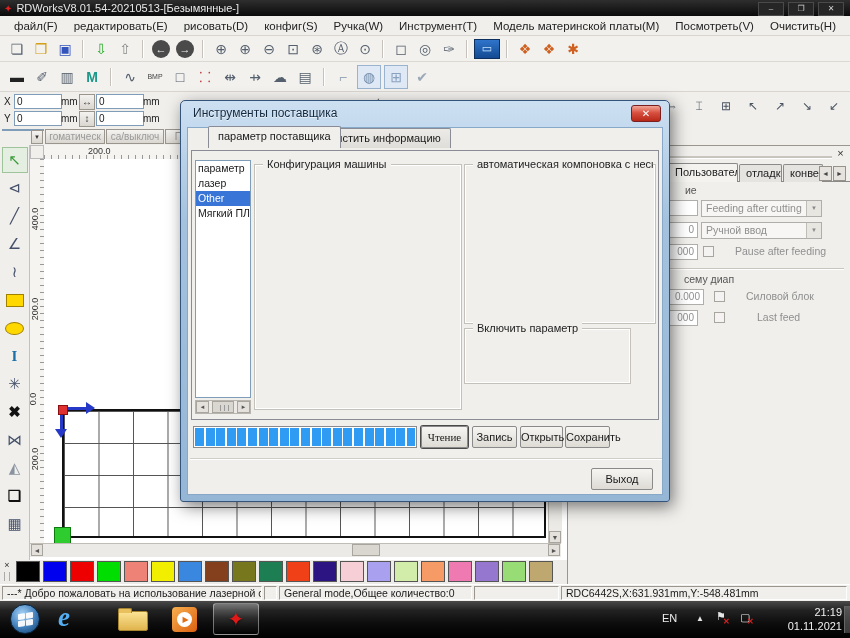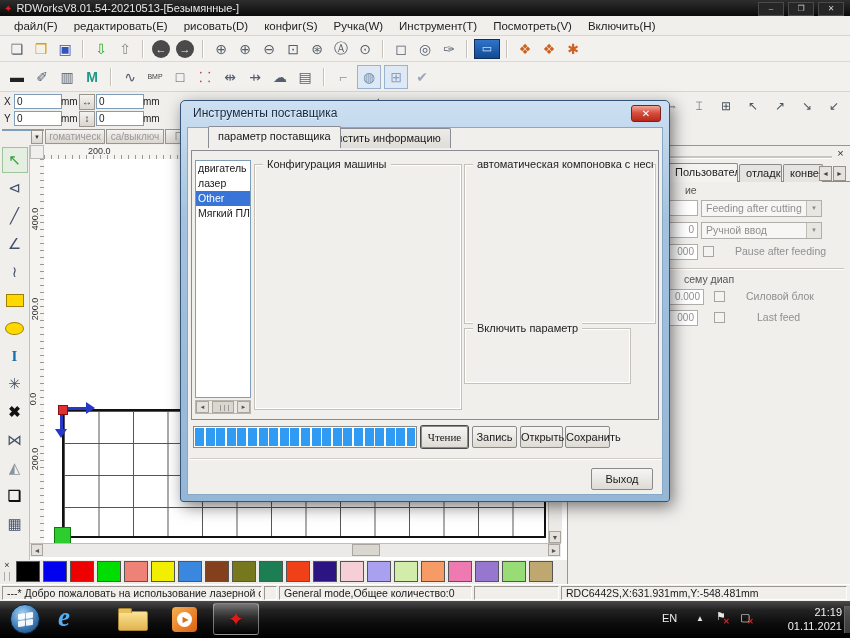--- a/index.html
+++ b/index.html
@@ -187,22 +187,23 @@
     </span>
   </div>
 
   <div class="ab menubar">
     <span class="menuitem">файл(F)</span>
     <span class="menuitem">редактировать(E)</span>
     <span class="menuitem">рисовать(D)</span>
     <span class="menuitem">конфиг(S)</span>
     <span class="menuitem">Ручка(W)</span>
     <span class="menuitem">Инструмент(T)</span>
+    <span class="menuitem">Модель материнской платы(M)</span>
     <span class="menuitem">Посмотреть(V)</span>
-    <span class="menuitem">Включить(Н)</span>
+    <span class="menuitem">Очистить(Н)</span>
   </div>
 
   <div class="ab tbrow1">
     <span class="tb">❏</span>
     <span class="tb tb-orange" style="color:#d4a017;">❒</span>
     <span class="tb" style="color:#3355bb;">▣</span>
     <span class="sep"></span>
     <span class="tb" style="color:#22aa22;">⇩</span>
     <span class="tb" style="color:#888;">⇧</span>
     <span class="sep"></span>
@@ -454,21 +455,21 @@
 
   <div class="ab dialog">
     <span class="dlg-title">Инструменты поставщика</span>
     <span class="dlg-close">✕</span>
     <div class="dlg-client">
       <span class="dtab active" style="left:20px;">параметр поставщика</span>
       <span class="dtab" style="left:124px;">Очистить информацию</span>
       <div class="dpage"></div>
 
       <div class="dlist">
-        <div class="it">двигатель</div>
+        <div class="it">параметр</div>
         <div class="it">лазер</div>
         <div class="it sel">Other</div>
         <div class="it">Мягкий ПЛК</div>
       </div>
       <div class="dlscroll">
         <span class="dls-btn" style="left:0;">◄</span>
         <span class="dls-thumb"></span>
         <span class="dls-btn" style="left:41px;">►</span>
       </div>
 

